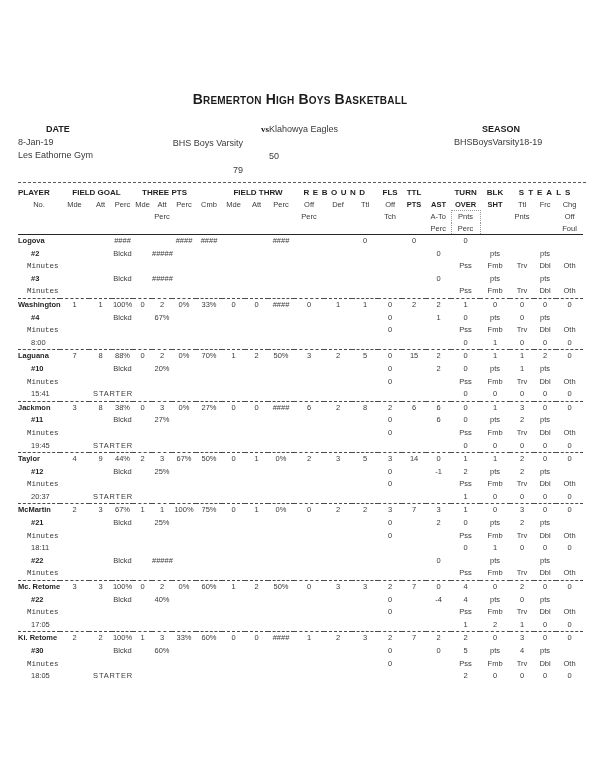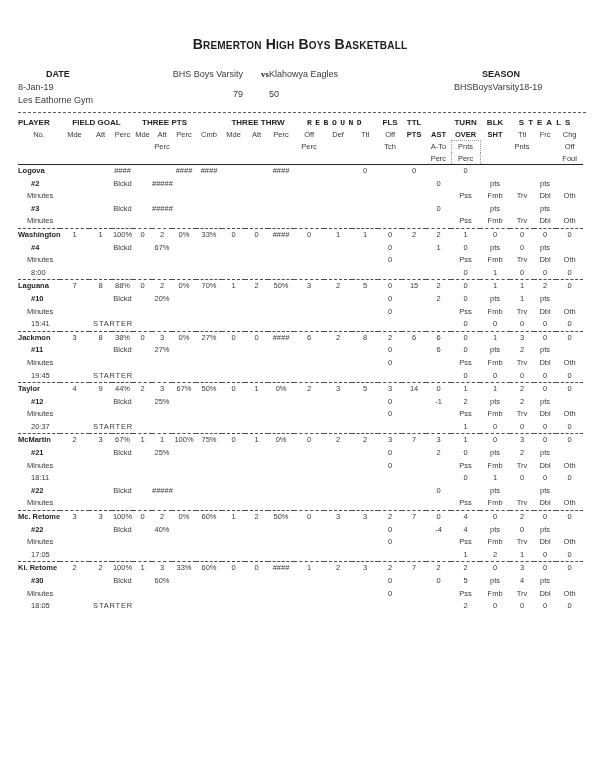--- a/index.html
+++ b/index.html
@@ -1,38 +1,38 @@
 <!DOCTYPE html>
 <html><head>
 <meta charset="utf-8">
 <style>
   html,body{margin:0;padding:0;background:#fff;}
   body{font-family:"Liberation Sans", sans-serif;color:#3a3a3a;}
   .page{width:600px;height:777px;background:#fff;position:relative;overflow:hidden;}
-  .title{padding-top:36px;text-align:center;font-variant:small-caps;font-weight:bold;
+  .title{padding-top:91px;text-align:center;font-variant:small-caps;font-weight:bold;
          font-size:14px;letter-spacing:.2px;color:#1c1c1c;}
   .meta{display:flex;margin:16px 14px 0 18px;font-size:9px;line-height:13px;}
   .m-left{flex:0 0 130px;}
   .m-center{flex:0 0 240px;display:grid;grid-template-columns:95px 26px 1fr;}
   .m-right{margin-left:auto;flex:0 0 132px;}
   .lbl{font-weight:bold;color:#1c1c1c;padding-left:28px;}
-  .tR{text-align:right;}
+  .tR{text-align:right;margin-top:14px;}
   .tC{text-align:right;font-weight:bold;color:#1c1c1c;font-family:Liberation Serif, serif;}
   hr.dash{border:none;border-top:1.5px dashed #5a5a5a;margin:5px 14px 0 18px;}
   table{border-collapse:collapse;table-layout:fixed;width:565px;margin:4px 0 0 18px;}
   th,td{padding:0;font-weight:normal;text-align:center;font-size:7.5px;line-height:11.5px;
         white-space:nowrap;overflow:visible;color:#3a3a3a;}
   tbody td{line-height:12.6px;}
   .b{font-weight:bold;color:#1f1f1f;}
   .g1{font-size:8px;margin-left:39px;}
-  .sp1{letter-spacing:3.5px;font-family:Liberation Mono, monospace;}
+  .sp1{letter-spacing:3.5px;}
   .sp2{letter-spacing:4px;}
   .nm{text-align:left;}
   .i1{padding-left:13px;}
-  .i2{padding-left:9px;}
+  .i2{padding-left:9px;font-family:Liberation Mono, monospace;}
   tr.bs td{border-top:1.6px dashed #4a4a4a;}
   tr.first td{border-top:1.6px solid #262626;}
   .dot-t{border-left:1px dotted #999;border-right:1px dotted #999;border-top:1px dotted #999;}
   .dot-b{border-left:1px dotted #999;border-right:1px dotted #999;border-bottom:1px dotted #999;}
   .starter{text-align:right;letter-spacing:.8px;}
 </style>
 </head>
 <body>
 
 <div class="page">
@@ -84,21 +84,21 @@
         <col style="width:24px">
         <col style="width:22px">
         <col style="width:27px">
     </colgroup>
     <thead>
       <tr>
         <th class="nm b g1">PLAYER</th>
         <th colspan="3" class="b g1">FIELD GOAL</th>
         <th colspan="3" class="b g1">THREE PTS</th>
         <th></th>
-        <th colspan="3" class="b g1">THREE THRW</th>
+        <th colspan="3" class="b g1">FIELD THRW</th>
         <th colspan="3" class="b g1 sp1">REBOUND</th>
         <th class="b g1">FLS</th>
         <th class="b g1">TTL</th>
         <th></th>
         <th class="b g1">TURN</th>
         <th class="b g1">BLK</th>
         <th colspan="3" class="b g1 sp2">STEALS</th>
       </tr>
       <tr>
         <th>No.</th>

